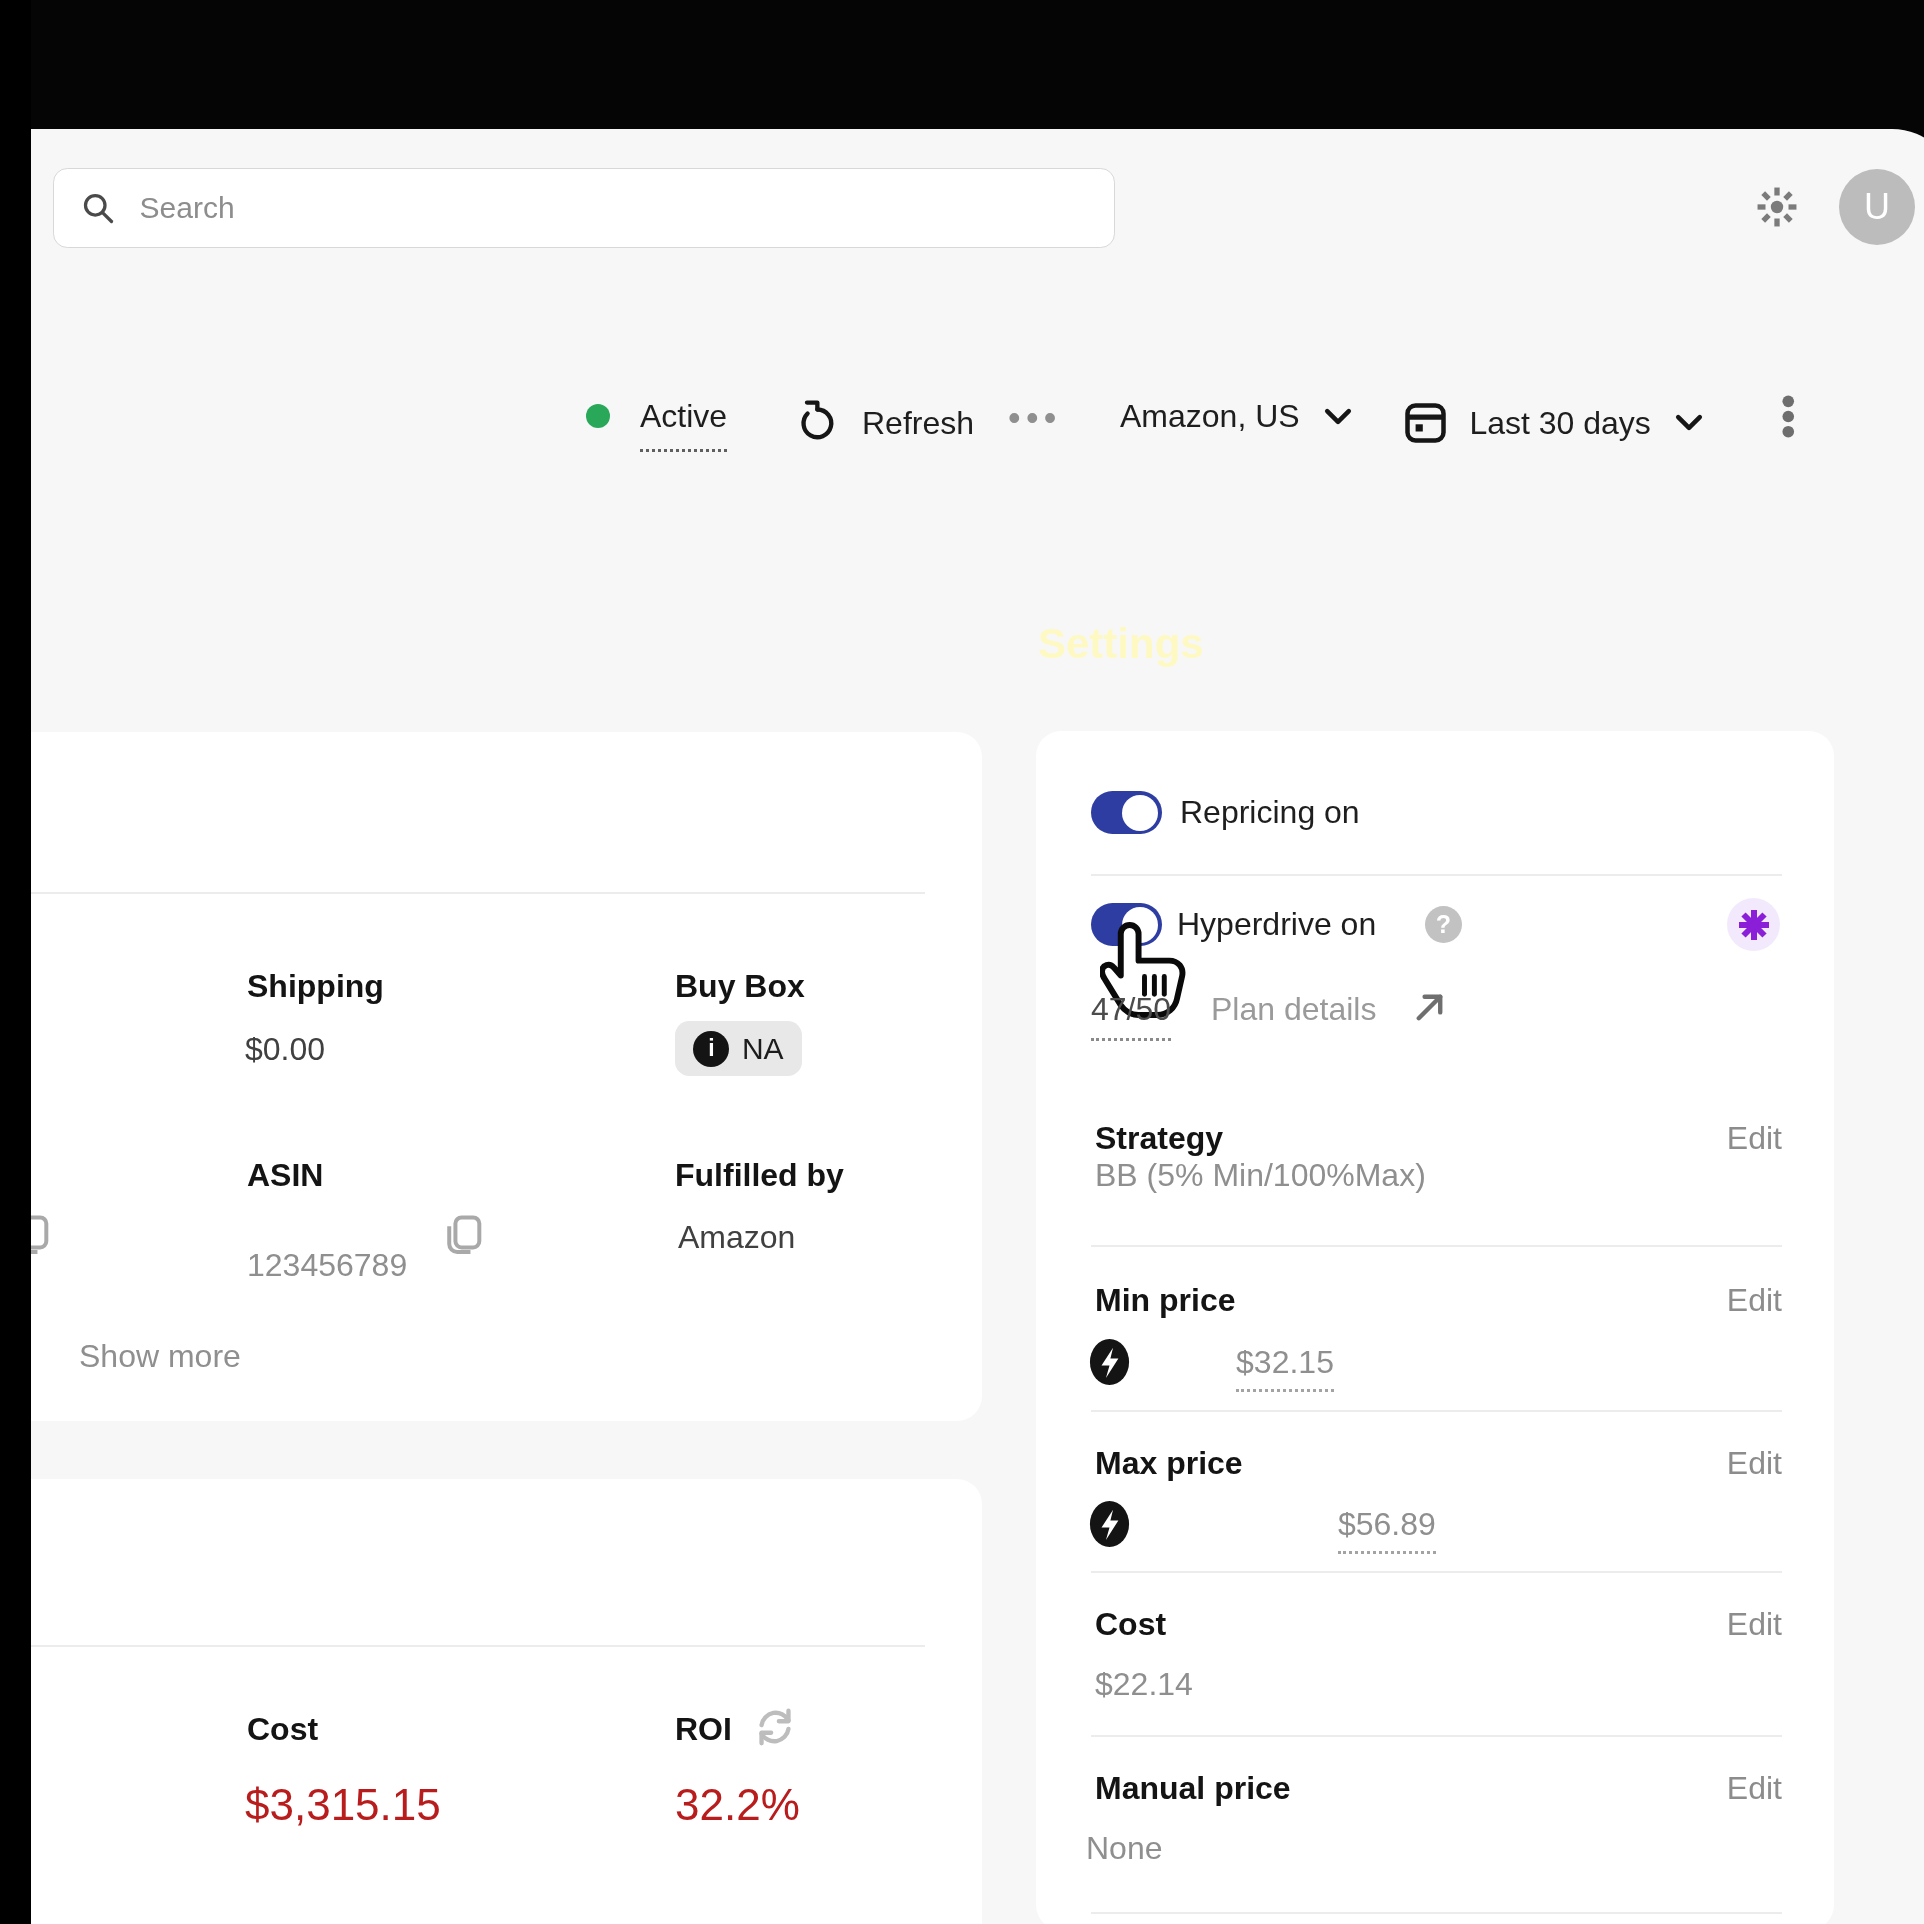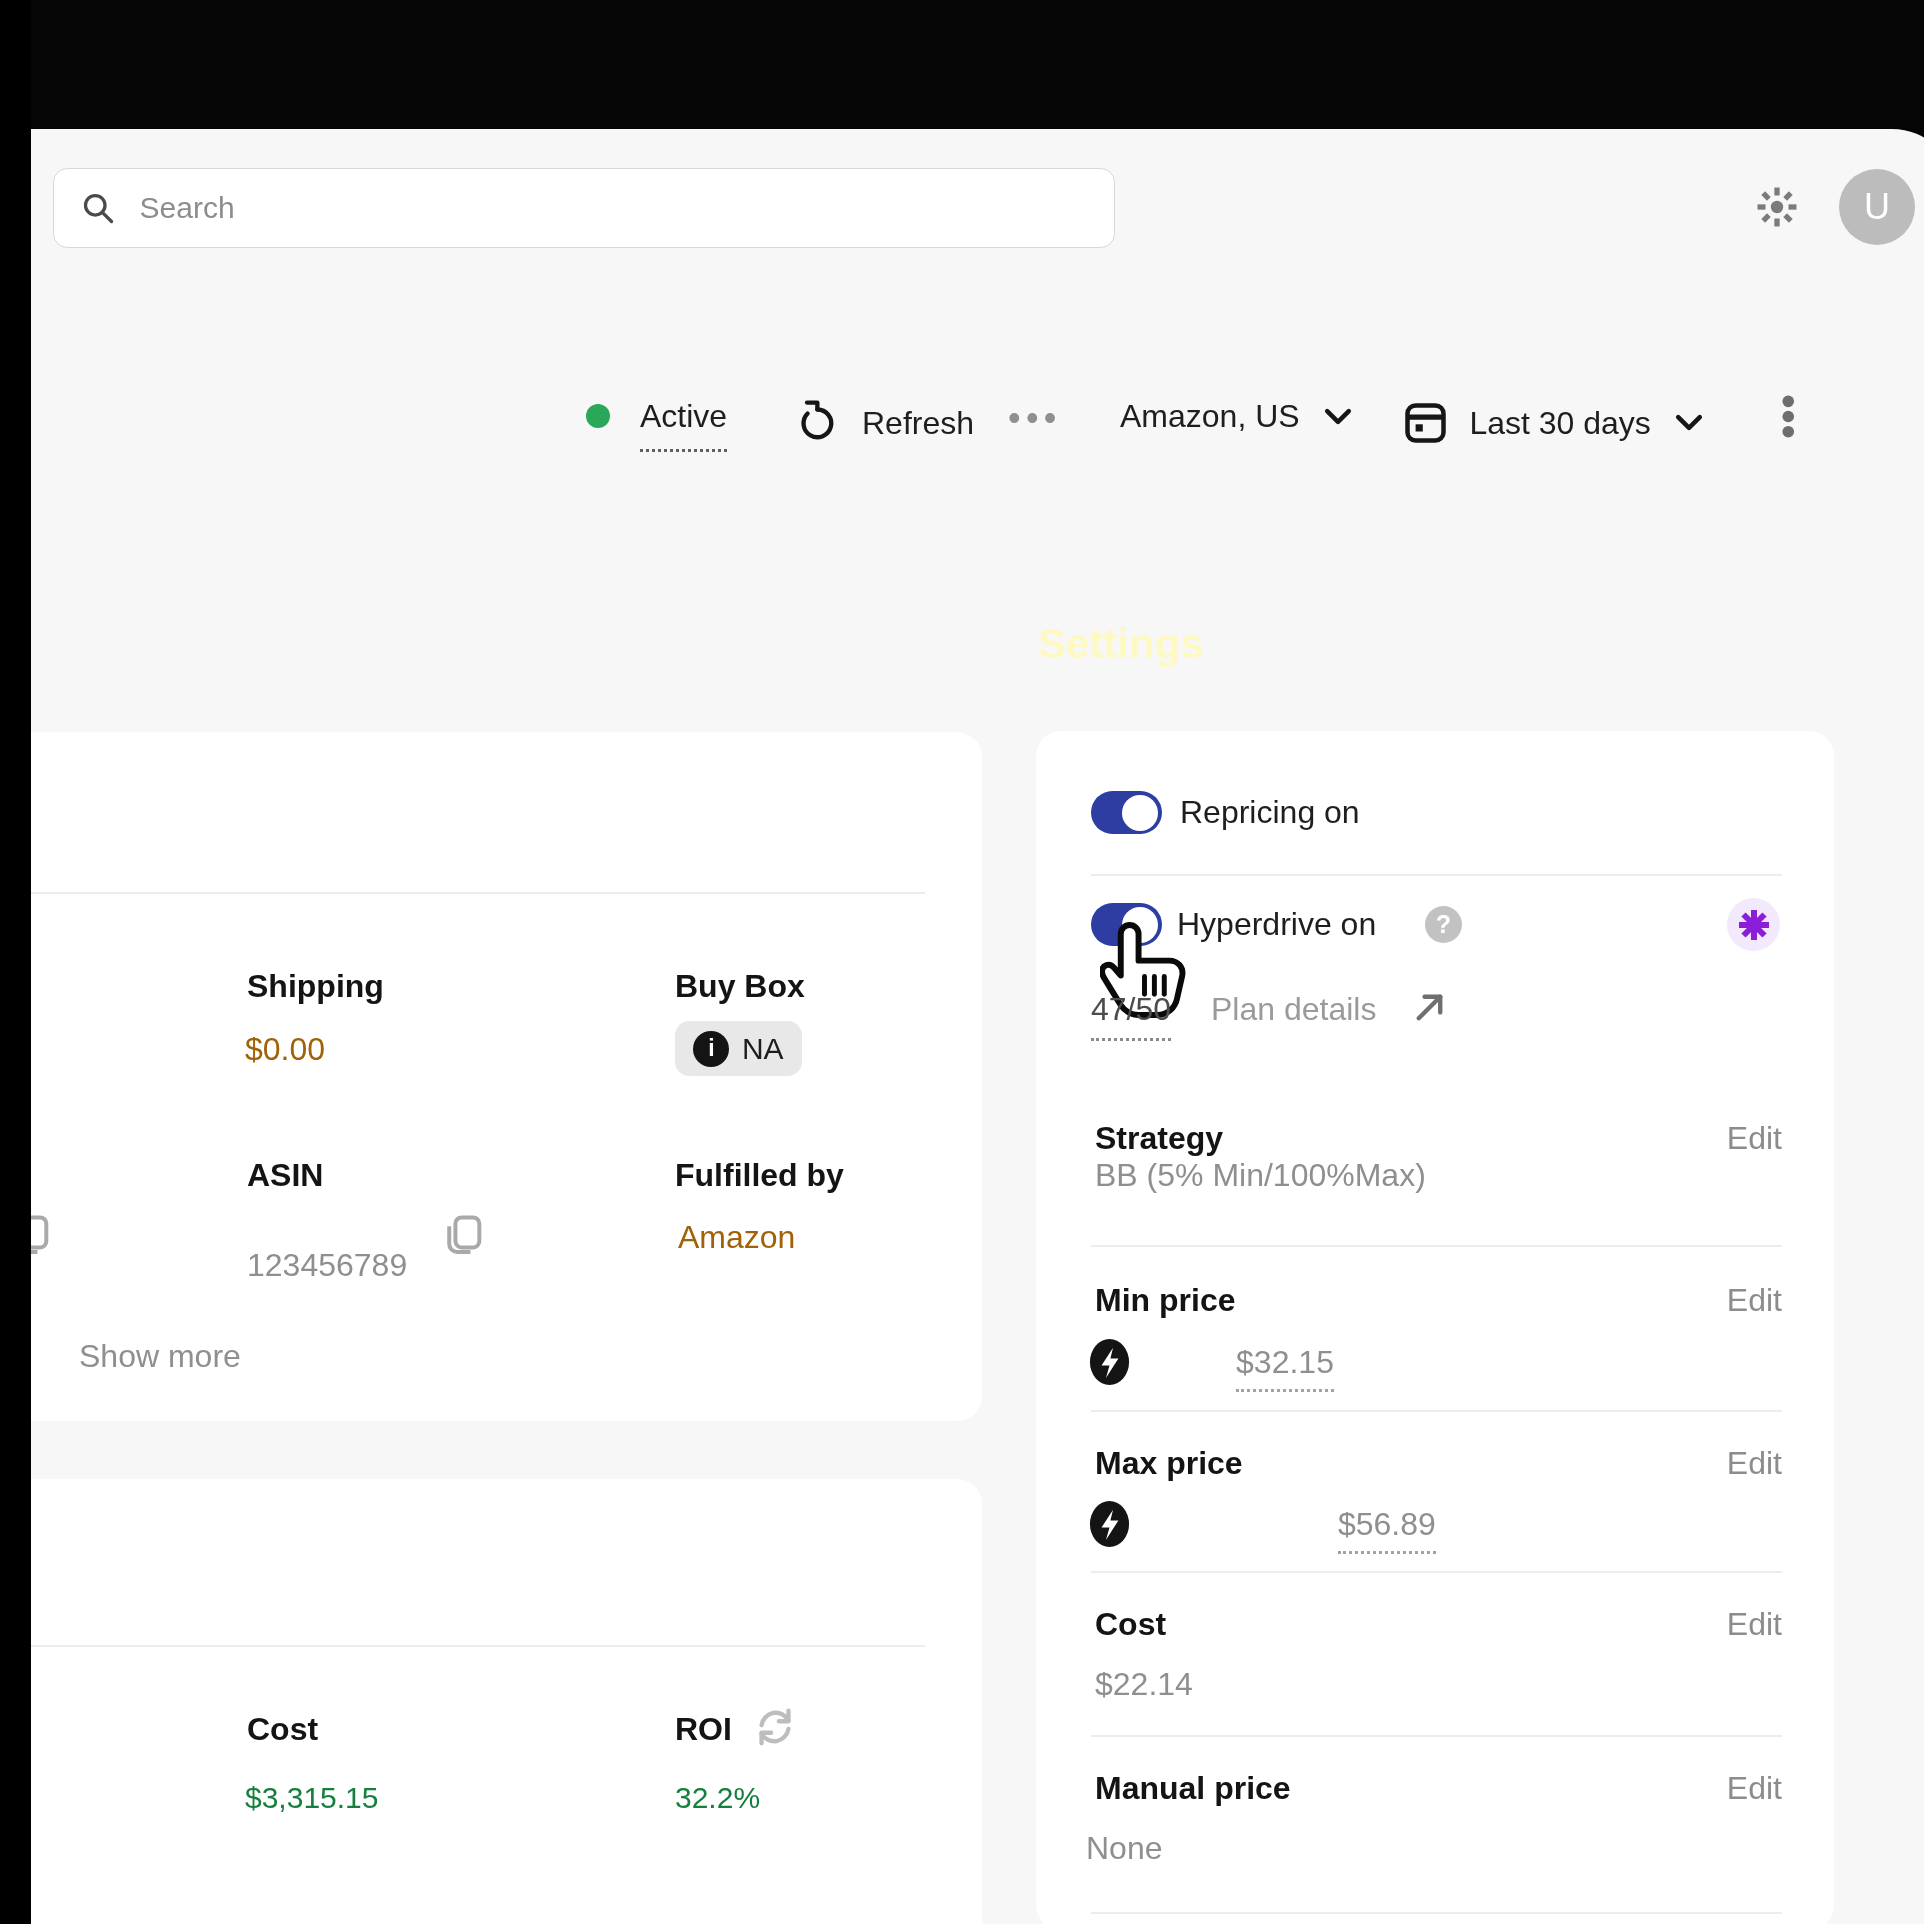--- a/index.html
+++ b/index.html
@@ -37,21 +37,21 @@
   #card-product{left:-53px;top:732px;width:1004px;height:689px;}
   #card-stats{left:-53px;top:1479px;width:1004px;height:499px;}
   #card-settings{left:1005px;top:731px;width:798px;height:1199px;}
 
   .divider{position:absolute;height:1.8px;background:#ececec;}
   #card-settings .divider{left:55px;right:52px;}
   .left-div{left:0;right:57px;}
 
   .lbl{position:absolute;font-size:32px;font-weight:700;color:#141414;line-height:1;white-space:nowrap;}
   .val{position:absolute;font-size:32px;color:#8f8f8f;line-height:1;white-space:nowrap;}
-  .val-dark{color:#a16207;}
+  .val-dark{color:#404040;}
   .edit{position:absolute;right:52px;font-size:32px;color:#8c8c8c;line-height:1;}
 
   
   .toggle{position:absolute;width:71px;height:43px;border-radius:21.4px;background:#2d3da1;}
   .toggle .knob{position:absolute;right:3.6px;top:3.6px;width:36px;height:36px;border-radius:50%;background:#fff;}
 
   .help-circle{position:absolute;width:37px;height:37px;border-radius:50%;background:#c2c2c2;
                color:#fff;font-weight:700;font-size:25px;display:flex;align-items:center;justify-content:center;}
   .hyper-badge{position:absolute;width:53px;height:53px;border-radius:50%;background:#f3e9fc;
                display:flex;align-items:center;justify-content:center;}
@@ -63,21 +63,21 @@
   .usage-dotted::after{content:"";position:absolute;left:0;right:0;bottom:-16px;
                border-bottom:3.6px dotted #8a8a8a;}
 
   
   .bb-badge{position:absolute;left:697px;top:289px;width:127px;height:55px;background:#e8e8e8;
             border-radius:14.3px;display:flex;align-items:center;justify-content:center;gap:12.5px;}
   .info-circle{width:36px;height:36px;border-radius:50%;background:#141414;color:#fff;
             font-weight:700;font-size:23px;display:flex;align-items:center;justify-content:center;font-style:normal;}
   .bb-badge span{font-size:30px;color:#1d1d1d;line-height:1;}
 
-  .big-val{position:absolute;font-size:30px;font-weight:500;color:#15803d;line-height:1;white-space:nowrap;}
+  .big-val{position:absolute;font-size:44px;font-weight:500;color:#b91c1c;line-height:1;white-space:nowrap;}
 </style>
 </head>
 <body>
 
 <div class="screen">
   <div class="content-bg"></div>
 
   <div class="search-bar">
     <span style="display:flex;">
       <svg width="39" height="39" viewBox="0 0 48 48" fill="none">

